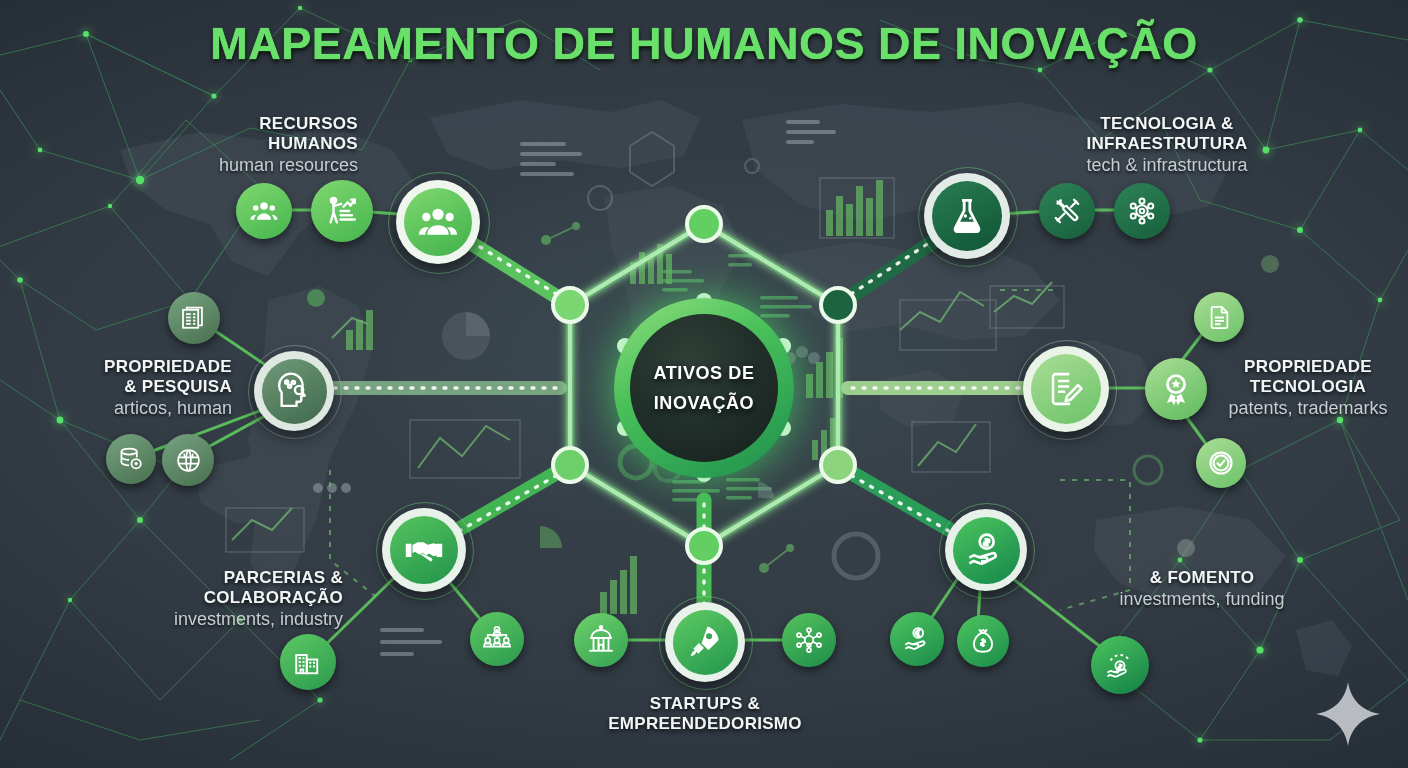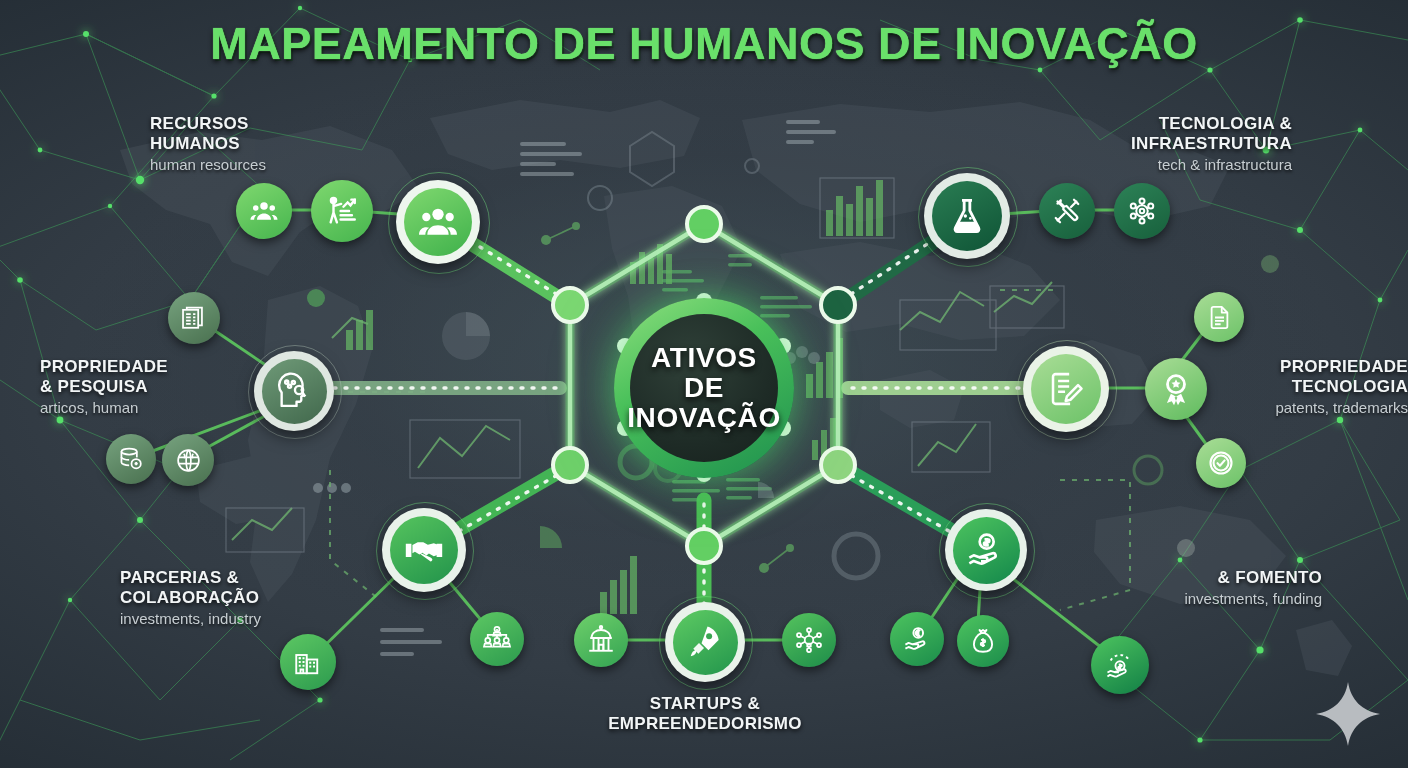--- a/index.html
+++ b/index.html
@@ -19,35 +19,35 @@
     position:absolute;top:18px;left:0;width:1408px;text-align:center;
     font-size:45px;font-weight:bold;letter-spacing:.5px;
     color:#69e06a;
     text-shadow:0 0 1px #8dee8d, 0 3px 5px rgba(0,0,0,.75), 2px 2px 0 rgba(20,60,25,.55);
     font-family:"Liberation Sans", sans-serif;
   }
   
   .lbl{position:absolute;color:#f2f5f6;}
   .lbl .t{font-size:17px;font-weight:bold;line-height:20px;letter-spacing:.3px;
           text-shadow:0 2px 4px rgba(0,0,0,.8);}
-  .lbl .s{font-size:15px;font-weight:normal;line-height:18px;color:#c7ced2;
+  .lbl .s{font-size:18px;font-weight:normal;line-height:18px;color:#c7ced2;
           text-shadow:0 2px 3px rgba(0,0,0,.75);margin-top:2px;}
-  .al-r{}
-  .al-l{text-align:right;}
+  .al-r{text-align:right;}
+  .al-l{text-align:center;}
   .al-c{text-align:center;}
   
   .node{position:absolute;border-radius:50%;display:flex;align-items:center;justify-content:center;}
   .node svg{display:block;}
   .halo{position:absolute;border-radius:50%;border:1.5px solid rgba(120,235,130,.45);}
   .hub{
     position:absolute;border-radius:50%;
     display:flex;align-items:center;justify-content:center;
     text-align:center;color:#fff;font-weight:bold;
   }
-  .hubtext{font-size:28px;line-height:30px;letter-spacing:.6px;
+  .hubtext{font-size:18px;line-height:30px;letter-spacing:.6px;
            text-shadow:0 3px 6px rgba(0,0,0,.85);text-align:center;}
   .sparkle{position:absolute;}
   .deco{position:absolute;pointer-events:none;}
 </style>
 </head>
 <body>
 
 <div id="stage">
 
   <svg class="worldmap" viewBox="0 0 1408 768">

